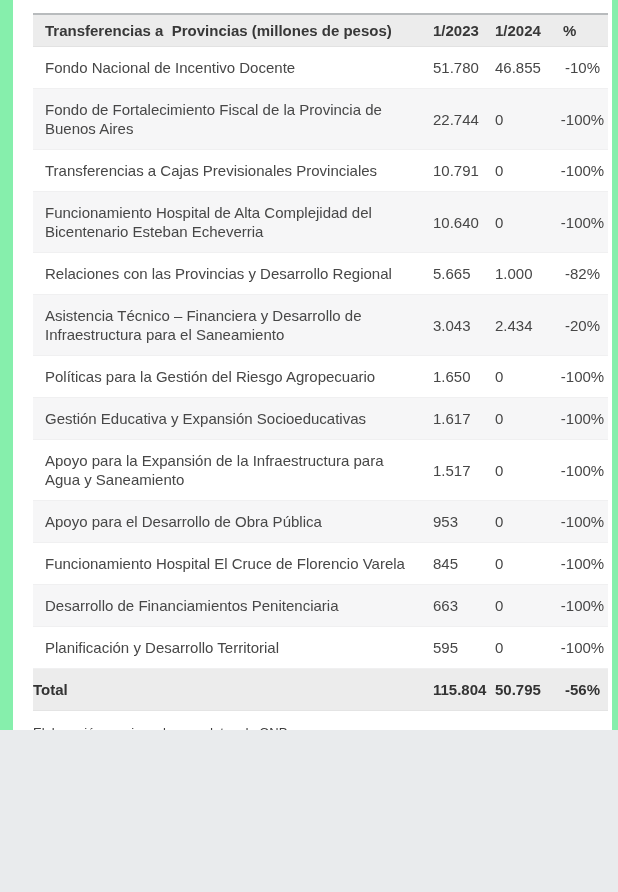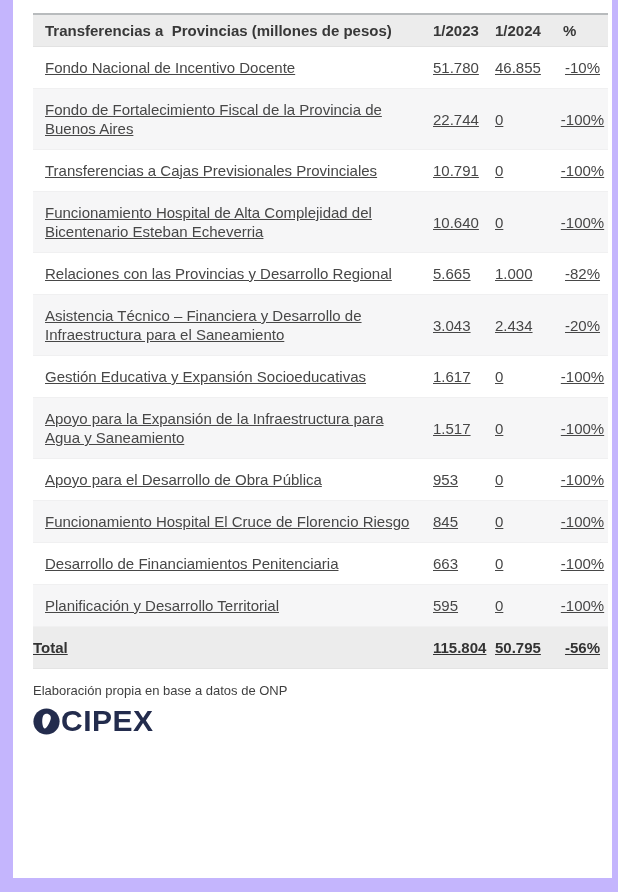--- a/index.html
+++ b/index.html
@@ -4,22 +4,22 @@
 <style>
   html, body {
     margin: 0;
     padding: 0;
     background: #e9ebed;
     font-family: "Liberation Sans", sans-serif;
   }
   .page {
     position: relative;
     width: 618px;
-    height: 892px;
-    background: #c4b5fd;
+    height: 730px;
+    background: #86efac;
     overflow: hidden;
   }
   .card {
     position: absolute;
     left: 13px;
     top: 0;
     width: 599px;
     height: 878px;
     background: #ffffff;
     box-sizing: border-box;
@@ -54,21 +54,21 @@
   th.pct   { padding-left: 6px; }
 
   tbody td, tr.total td {
     padding: 11px 0;
     line-height: 19px;
     vertical-align: middle;
   }
   td.label { padding-left: 12px; padding-right: 14px; }
   td.pct   { text-align: center; }
 
-  tbody tr { background: #ffffff; border-bottom: 1px solid #f0f0f1; text-decoration: underline; }
+  tbody tr { background: #ffffff; border-bottom: 1px solid #f0f0f1; }
   tbody tr:nth-child(even) { background: #f6f6f7; }
 
   tr.total {
     background: #ececec;
     font-weight: bold;
     color: #333333;
     border-top: 1px solid #dddddd;
     border-bottom: 1px solid #e4e4e4;
     margin-left: 14px;
   }
@@ -147,39 +147,45 @@
             <td>1.000</td>
             <td class="pct">-82%</td>
           </tr>
           <tr>
             <td class="label">Asistencia Técnico – Financiera y Desarrollo de Infraestructura para el Saneamiento</td>
             <td>3.043</td>
             <td>2.434</td>
             <td class="pct">-20%</td>
           </tr>
           <tr>
+            <td class="label">Políticas para la Gestión del Riesgo Agropecuario</td>
+            <td>1.650</td>
+            <td>0</td>
+            <td class="pct">-100%</td>
+          </tr>
+          <tr>
             <td class="label">Gestión Educativa y Expansión Socioeducativas</td>
             <td>1.617</td>
             <td>0</td>
             <td class="pct">-100%</td>
           </tr>
           <tr>
             <td class="label">Apoyo para la Expansión de la Infraestructura para Agua y Saneamiento</td>
             <td>1.517</td>
             <td>0</td>
             <td class="pct">-100%</td>
           </tr>
           <tr>
             <td class="label">Apoyo para el Desarrollo de Obra Pública</td>
             <td>953</td>
             <td>0</td>
             <td class="pct">-100%</td>
           </tr>
           <tr>
-            <td class="label">Funcionamiento Hospital El Cruce de Florencio Riesgo</td>
+            <td class="label">Funcionamiento Hospital El Cruce de Florencio Varela</td>
             <td>845</td>
             <td>0</td>
             <td class="pct">-100%</td>
           </tr>
           <tr>
             <td class="label">Desarrollo de Financiamientos Penitenciaria</td>
             <td>663</td>
             <td>0</td>
             <td class="pct">-100%</td>
           </tr>

